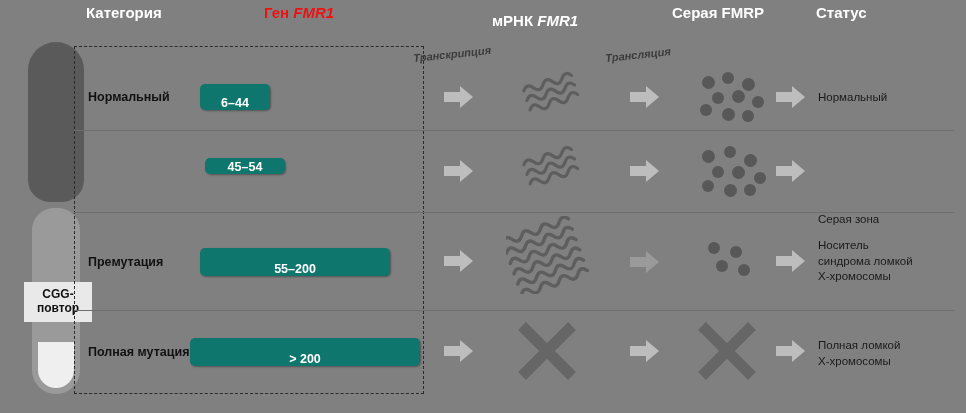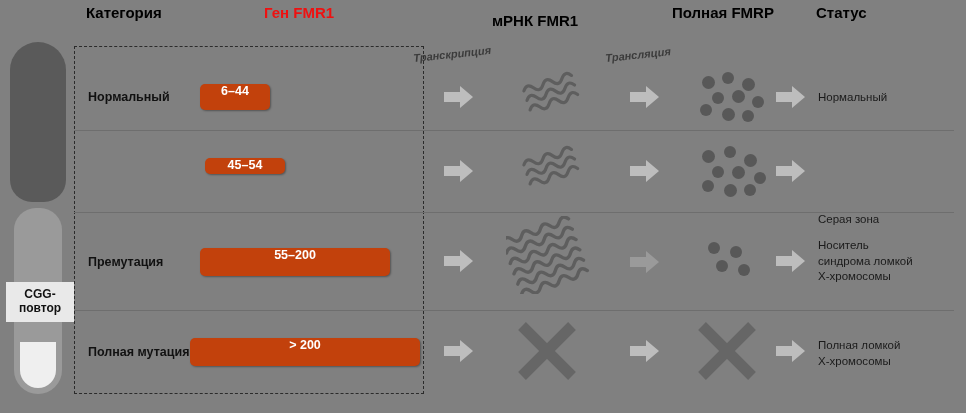--- a/index.html
+++ b/index.html
@@ -19,30 +19,30 @@
     left: 0; top: 0;
     width: 966px;
     height: 413px;
   }
 
   
   .hdr {
     position: absolute;
     font-size: 15px;
     font-weight: bold;
-    color: #000000;
+    color: #ffffff;
     white-space: nowrap;
   }
   .hdr.red { color: #ee1111; }
-  .hdr .ital { }
+  .hdr .ital { font-style: italic; }
 
   
   .chrom {
     position: absolute;
-    left: 6px;
+    left: 24px;
     top: 42px;
     width: 64px;
     height: 352px;
   }
   .chrom .arm-top {
     position: absolute;
     left: 4px; top: 0;
     width: 56px; height: 160px;
     background: #5a5a5a;
     border-radius: 28px 28px 22px 22px;
@@ -99,28 +99,28 @@
     font-size: 12.5px;
     font-weight: bold;
     color: #111;
     line-height: 1.25;
     white-space: pre-line;
   }
 
   
   .bar {
     position: absolute;
-    background: #c2410c;
+    background: #0f766e;
     border-radius: 5px;
     box-shadow: 1px 1px 2px rgba(0,0,0,0.35);
     color: #ffffff;
     font-size: 12.5px;
     font-weight: bold;
     display: flex;
-    align-items: flex-start;
+    align-items: flex-end;
     justify-content: center;
     box-sizing: border-box;
   }
 
   
   .arrow {
     position: absolute;
     width: 30px;
     height: 26px;
   }
@@ -178,21 +178,21 @@
   <div class="hdr" style="left:86px; top:4px;">Категория</div>
 
   <div class="hdr red" style="left:264px; top:4px;">
     <span>Ген </span><span class="ital">FMR1</span>
   </div>
 
   <div class="hdr" style="left:492px; top:12px;">
     <span>мРНК </span><span class="ital">FMR1</span>
   </div>
 
-  <div class="hdr" style="left:672px; top:4px;">Полная FMRP</div>
+  <div class="hdr" style="left:672px; top:4px;">Серая FMRP</div>
 
   <div class="hdr" style="left:816px; top:4px;">Статус</div>
 
   <div class="chrom">
     <div class="arm-top"></div>
     <div class="arm-bot"></div>
     <div class="inner-bot"></div>
     <div class="cgg-box">CGG-
 повтор</div>
   </div>

